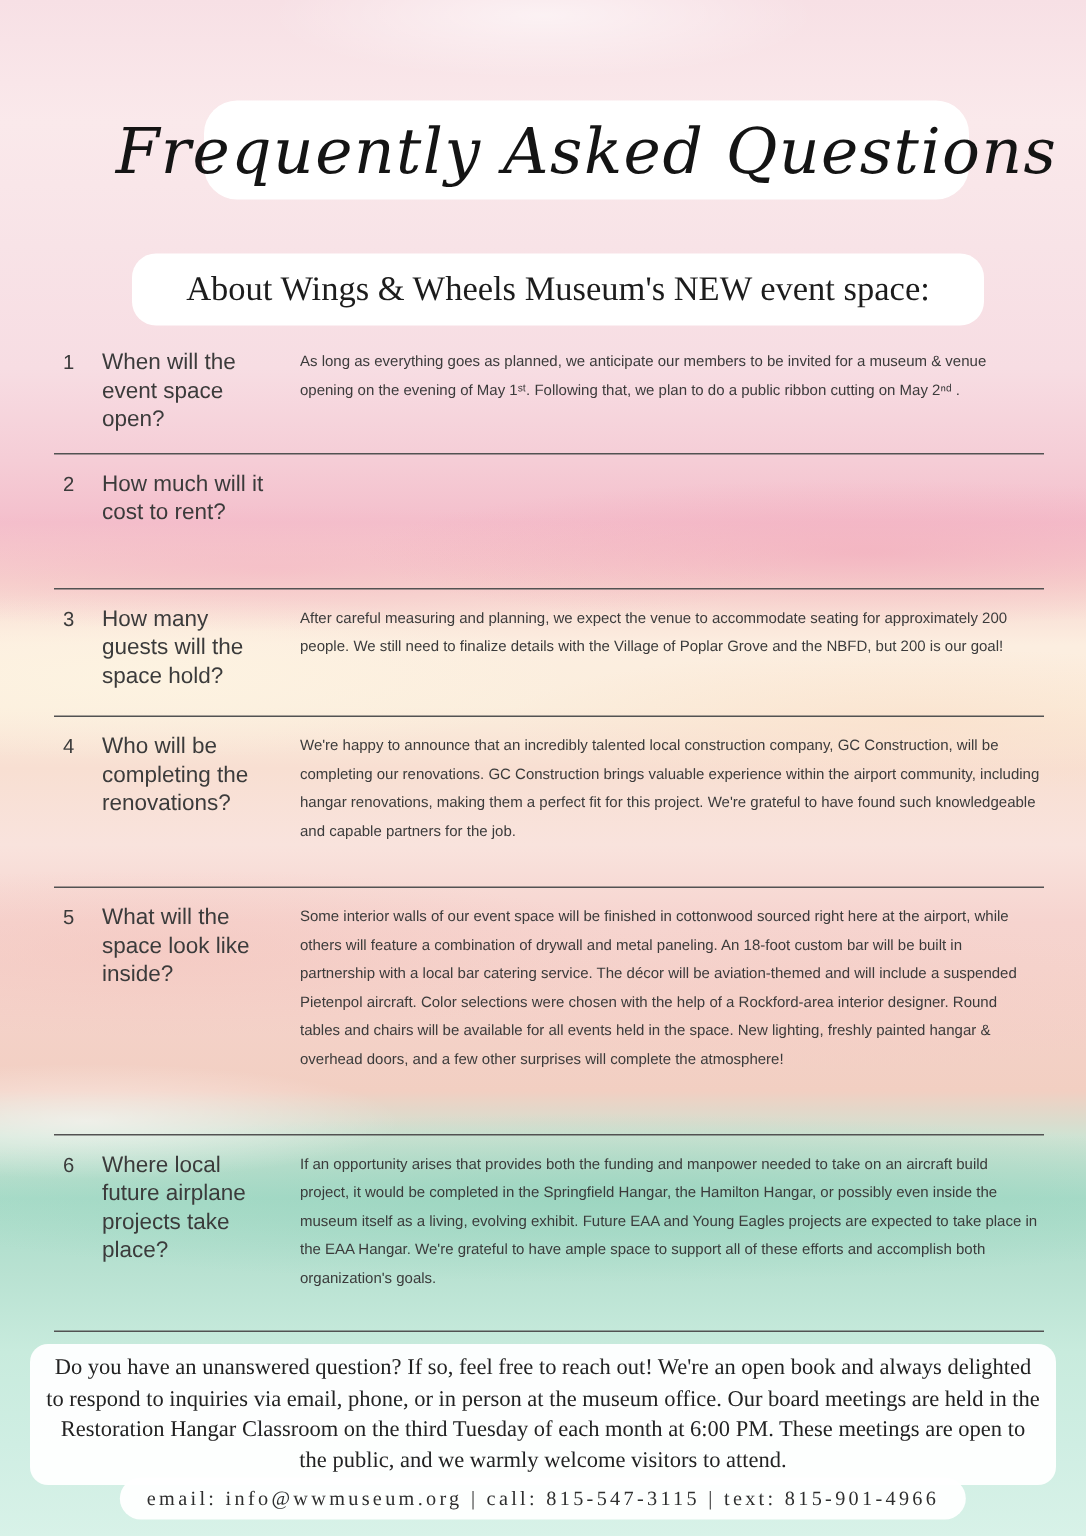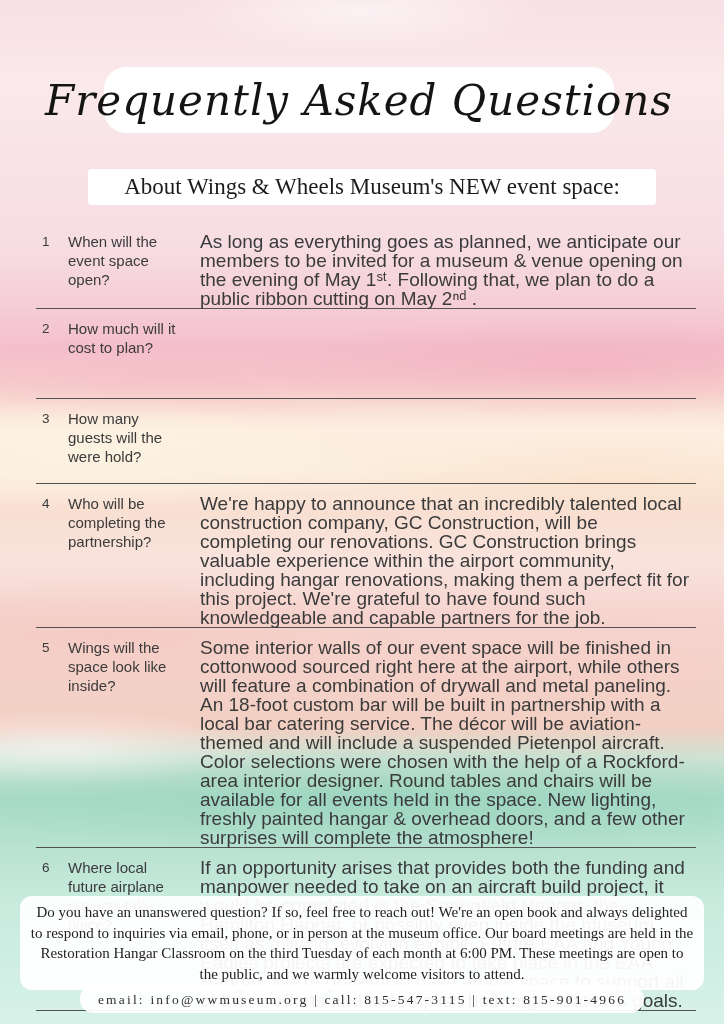--- a/index.html
+++ b/index.html
@@ -23,54 +23,54 @@
       radial-gradient(ellipse 700px 80px at 55% 78%, rgba(150,210,188,.65), transparent 70%),
       linear-gradient(180deg,
         #f7e0e5 0%, #fae9eb 8%, #f8e3e7 16%, #f7dde3 24%, #f5cdd6 30%,
         #f4bfcc 34%, #f7d6cf 38%, #fceee0 42%, #fbeedd 46%, #f8dfd2 50%,
         #f9e3dd 55%, #f6d4cf 60%, #f4d2c9 66%, #f2cfc2 71%, #cfe3d3 74%,
         #a9dcc9 78%, #b9e2d2 83%, #c8ebdd 88%, #cfeee3 94%, #d8f2e8 100%);
   }
 
   
   .title-box {
-    position:absolute; left:104px; top:67px; width:510px; height:66px;
+    position:absolute; left:136px; top:67px; width:510px; height:66px;
     background:#ffffff; border-radius:22px;
     display:flex; align-items:center; justify-content:center; overflow:visible;
   }
   .title-text {
     font-family:"DejaVu Serif", serif; font-style:italic; font-weight:400;
     font-size:42px; letter-spacing:1px; color:#141414; white-space:nowrap;
   }
 
   
   .subtitle-box {
-    position:absolute; left:88px; top:169px; width:568px; height:36px;
-    background:#ffffff; border-radius:4px;
+    position:absolute; left:88px; top:169px; width:568px; height:48px;
+    background:#ffffff; border-radius:16px;
     display:flex; align-items:center; justify-content:center;
   }
   .subtitle-text {
     font-family:"Liberation Serif", serif; font-size:23px; color:#1c1c1c; white-space:nowrap;
   }
 
   
   .faq { position:absolute; left:36px; top:222px; width:660px; }
   .faq-row {
     display:grid; grid-template-columns:32px 132px 1fr;
     padding-top:10px; border-bottom:1.5px solid #525252;
   }
   .faq-row:nth-child(1){ min-height:81px; }
   .faq-row:nth-child(2){ min-height:90px; }
   .faq-row:nth-child(3){ min-height:85px; }
   .faq-row:nth-child(4){ min-height:114px; }
   .faq-row:nth-child(5){ min-height:165px; }
   .faq-row:nth-child(6){ min-height:131px; }
   .faq-num  { font-size:13.5px; color:#3b3b3b; padding-left:6px; line-height:19px; }
   .faq-q    { font-size:15px; color:#3b3b3b; line-height:19px; padding-right:14px; }
-  .faq-a    { font-size:19px; color:#3b3b3b; line-height:19px; padding-right:2px; }
+  .faq-a    { font-size:10px; color:#3b3b3b; line-height:19px; padding-right:2px; }
 
   
   .note-box {
     position:absolute; left:20px; top:896px; width:684px; min-height:84px;
     background:rgba(255,255,255,.95); border-radius:12px;
     padding:6px 10px; display:flex; align-items:center; justify-content:center;
   }
   .note-text {
     font-family:"Liberation Serif", serif; font-size:15px; line-height:20.5px;
     color:#222222; text-align:center;
@@ -101,34 +101,35 @@
   </div>
 
   <div class="faq">
     <div class="faq-row">
       <div class="faq-num">1</div>
       <div class="faq-q">When will the event space open?</div>
       <div class="faq-a">As long as everything goes as planned, we anticipate our members to be invited for a museum &amp; venue opening on the evening of May 1ˢᵗ. Following that, we plan to do a public ribbon cutting on May 2ⁿᵈ .</div>
     </div>
     <div class="faq-row">
       <div class="faq-num">2</div>
-      <div class="faq-q">How much will it cost to plan?</div>
+      <div class="faq-q">How much will it cost to rent?</div>
     </div>
     <div class="faq-row">
       <div class="faq-num">3</div>
-      <div class="faq-q">How many guests will the were hold?</div>
+      <div class="faq-q">How many guests will the space hold?</div>
+      <div class="faq-a">After careful measuring and planning, we expect the venue to accommodate seating for approximately 200 people. We still need to finalize details with the Village of Poplar Grove and the NBFD, but 200 is our goal!</div>
     </div>
     <div class="faq-row">
       <div class="faq-num">4</div>
-      <div class="faq-q">Who will be completing the partnership?</div>
+      <div class="faq-q">Who will be completing the renovations?</div>
       <div class="faq-a">We're happy to announce that an incredibly talented local construction company, GC Construction, will be completing our renovations. GC Construction brings valuable experience within the airport community, including hangar renovations, making them a perfect fit for this project. We're grateful to have found such knowledgeable and capable partners for the job.</div>
     </div>
     <div class="faq-row">
       <div class="faq-num">5</div>
-      <div class="faq-q">Wings will the space look like inside?</div>
+      <div class="faq-q">What will the space look like inside?</div>
       <div class="faq-a">Some interior walls of our event space will be finished in cottonwood sourced right here at the airport, while others will feature a combination of drywall and metal paneling. An 18-foot custom bar will be built in partnership with a local bar catering service. The décor will be aviation-themed and will include a suspended Pietenpol aircraft. Color selections were chosen with the help of a Rockford-area interior designer. Round tables and chairs will be available for all events held in the space. New lighting, freshly painted hangar &amp; overhead doors, and a few other surprises will complete the atmosphere!</div>
     </div>
     <div class="faq-row">
       <div class="faq-num">6</div>
       <div class="faq-q">Where local future airplane projects take place?</div>
       <div class="faq-a">If an opportunity arises that provides both the funding and manpower needed to take on an aircraft build project, it would be completed in the Springfield Hangar, the Hamilton Hangar, or possibly even inside the museum itself as a living, evolving exhibit. Future EAA and Young Eagles projects are expected to take place in the EAA Hangar. We're grateful to have ample space to support all of these efforts and accomplish both organization's goals.</div>
     </div>
   </div>
 
   <div class="note-box">

